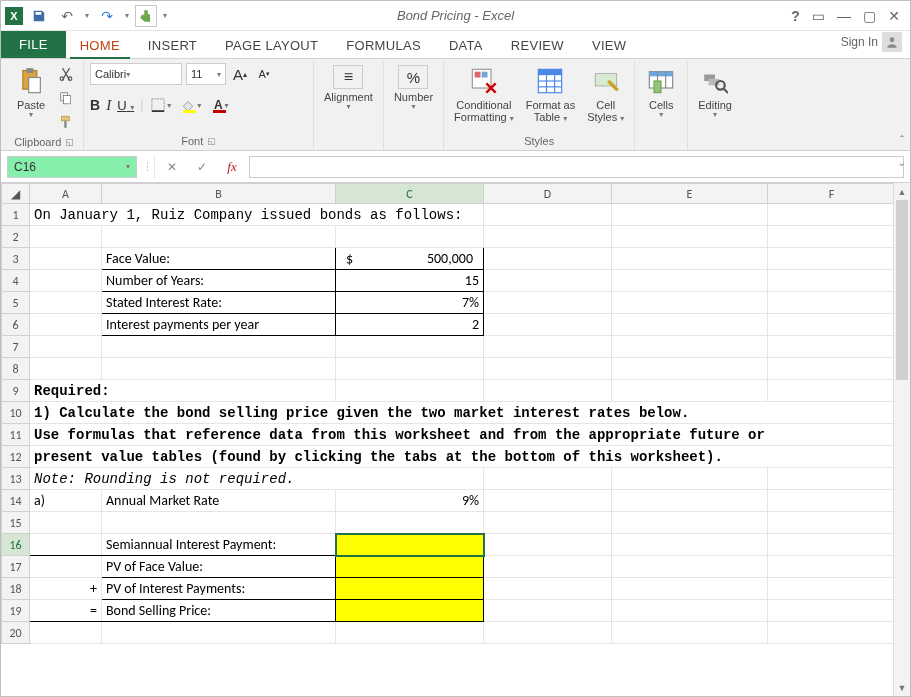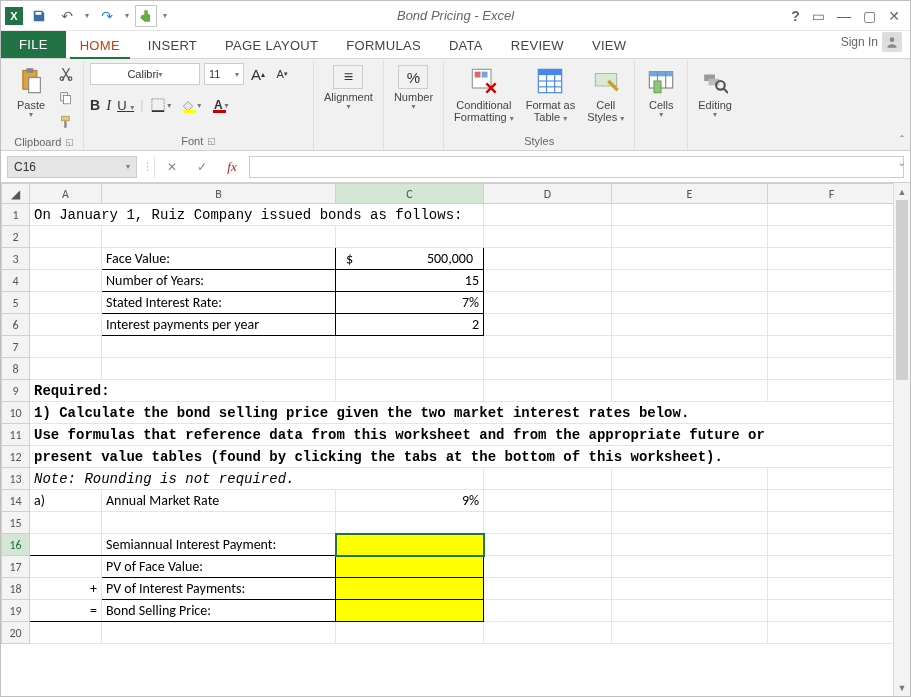--- a/index.html
+++ b/index.html
@@ -107,22 +107,22 @@
     width:32px; height:32px; display:flex; align-items:center; justify-content:center;
   }
   .bigbtn .txt { font-size:11px; color:#444; text-align:center; line-height:1.1; }
   .bigbtn .txt small { display:block; font-size:8px; color:#777; }
   .smallstack { display:flex; flex-direction:column; gap:2px; }
   .smallbtn {
     width:22px; height:22px; display:flex; align-items:center; justify-content:center; cursor:pointer; color:#555;
   }
   .font-row1 { display:flex; gap:4px; align-items:center; }
   .font-name {
-    width:110px; height:22px; border:1px solid #ccc; background:#fff; padding:0 4px; font-size:11px;
-    display:flex; align-items:center; justify-content:center;
+    width:92px; height:22px; border:1px solid #ccc; background:#fff; padding:0 4px; font-size:11px;
+    display:flex; align-items:center; justify-content:flex-start;
   }
   .font-size {
     width:40px; height:22px; border:1px solid #ccc; background:#fff; padding:0 4px; font-size:11px;
     display:flex; align-items:center; justify-content:space-between;
   }
   .dd { font-size:8px; color:#777; }
   .font-grow, .font-shrink { width:20px; height:22px; display:flex; align-items:center; justify-content:center; cursor:pointer; }
   .font-row2 { display:flex; gap:6px; align-items:center; margin-top:6px; }
   .font-row2 span { cursor:pointer; }
   .bold { font-weight:bold; font-size:14px; }
@@ -137,21 +137,21 @@
   .ribbon-collapse {
     position:absolute; right:6px; bottom:4px; font-size:11px; color:#666; cursor:pointer;
   }
 
   
   .formula-bar {
     height: 32px; border-bottom:1px solid #d0d0d0; display:flex; align-items:center; padding:4px 6px 4px 6px; gap:4px;
     background:#fff; position:relative;
   }
   .namebox {
-    width:130px; height:22px; border:1px solid #ccc; background:#e5e5e5; padding:8px 6px; font-size:12px;
+    width:130px; height:22px; border:1px solid #ccc; background:#86efac; padding:8px 6px; font-size:12px;
     display:flex; align-items:center; justify-content:space-between;
   }
   .fb-sep { width:14px; height:22px; display:flex; align-items:center; justify-content:center; color:#aaa; font-size:10px; border-right:1px solid #e5e5e5; }
   .fb-btn { width:26px; height:22px; display:flex; align-items:center; justify-content:center; cursor:pointer; color:#888; }
   .fb-btn.check { color:#888; }
   .fx { font-style:italic; font-family:"Times New Roman",serif; font-size:13px; color:#b91c1c; }
   .formula-input {
     flex:1; height:22px; border:1px solid #ccc; padding:0 4px; background:#fff;
   }
   .fb-expand { position:absolute; right:4px; top:6px; font-size:10px; color:#888; cursor:pointer; }

